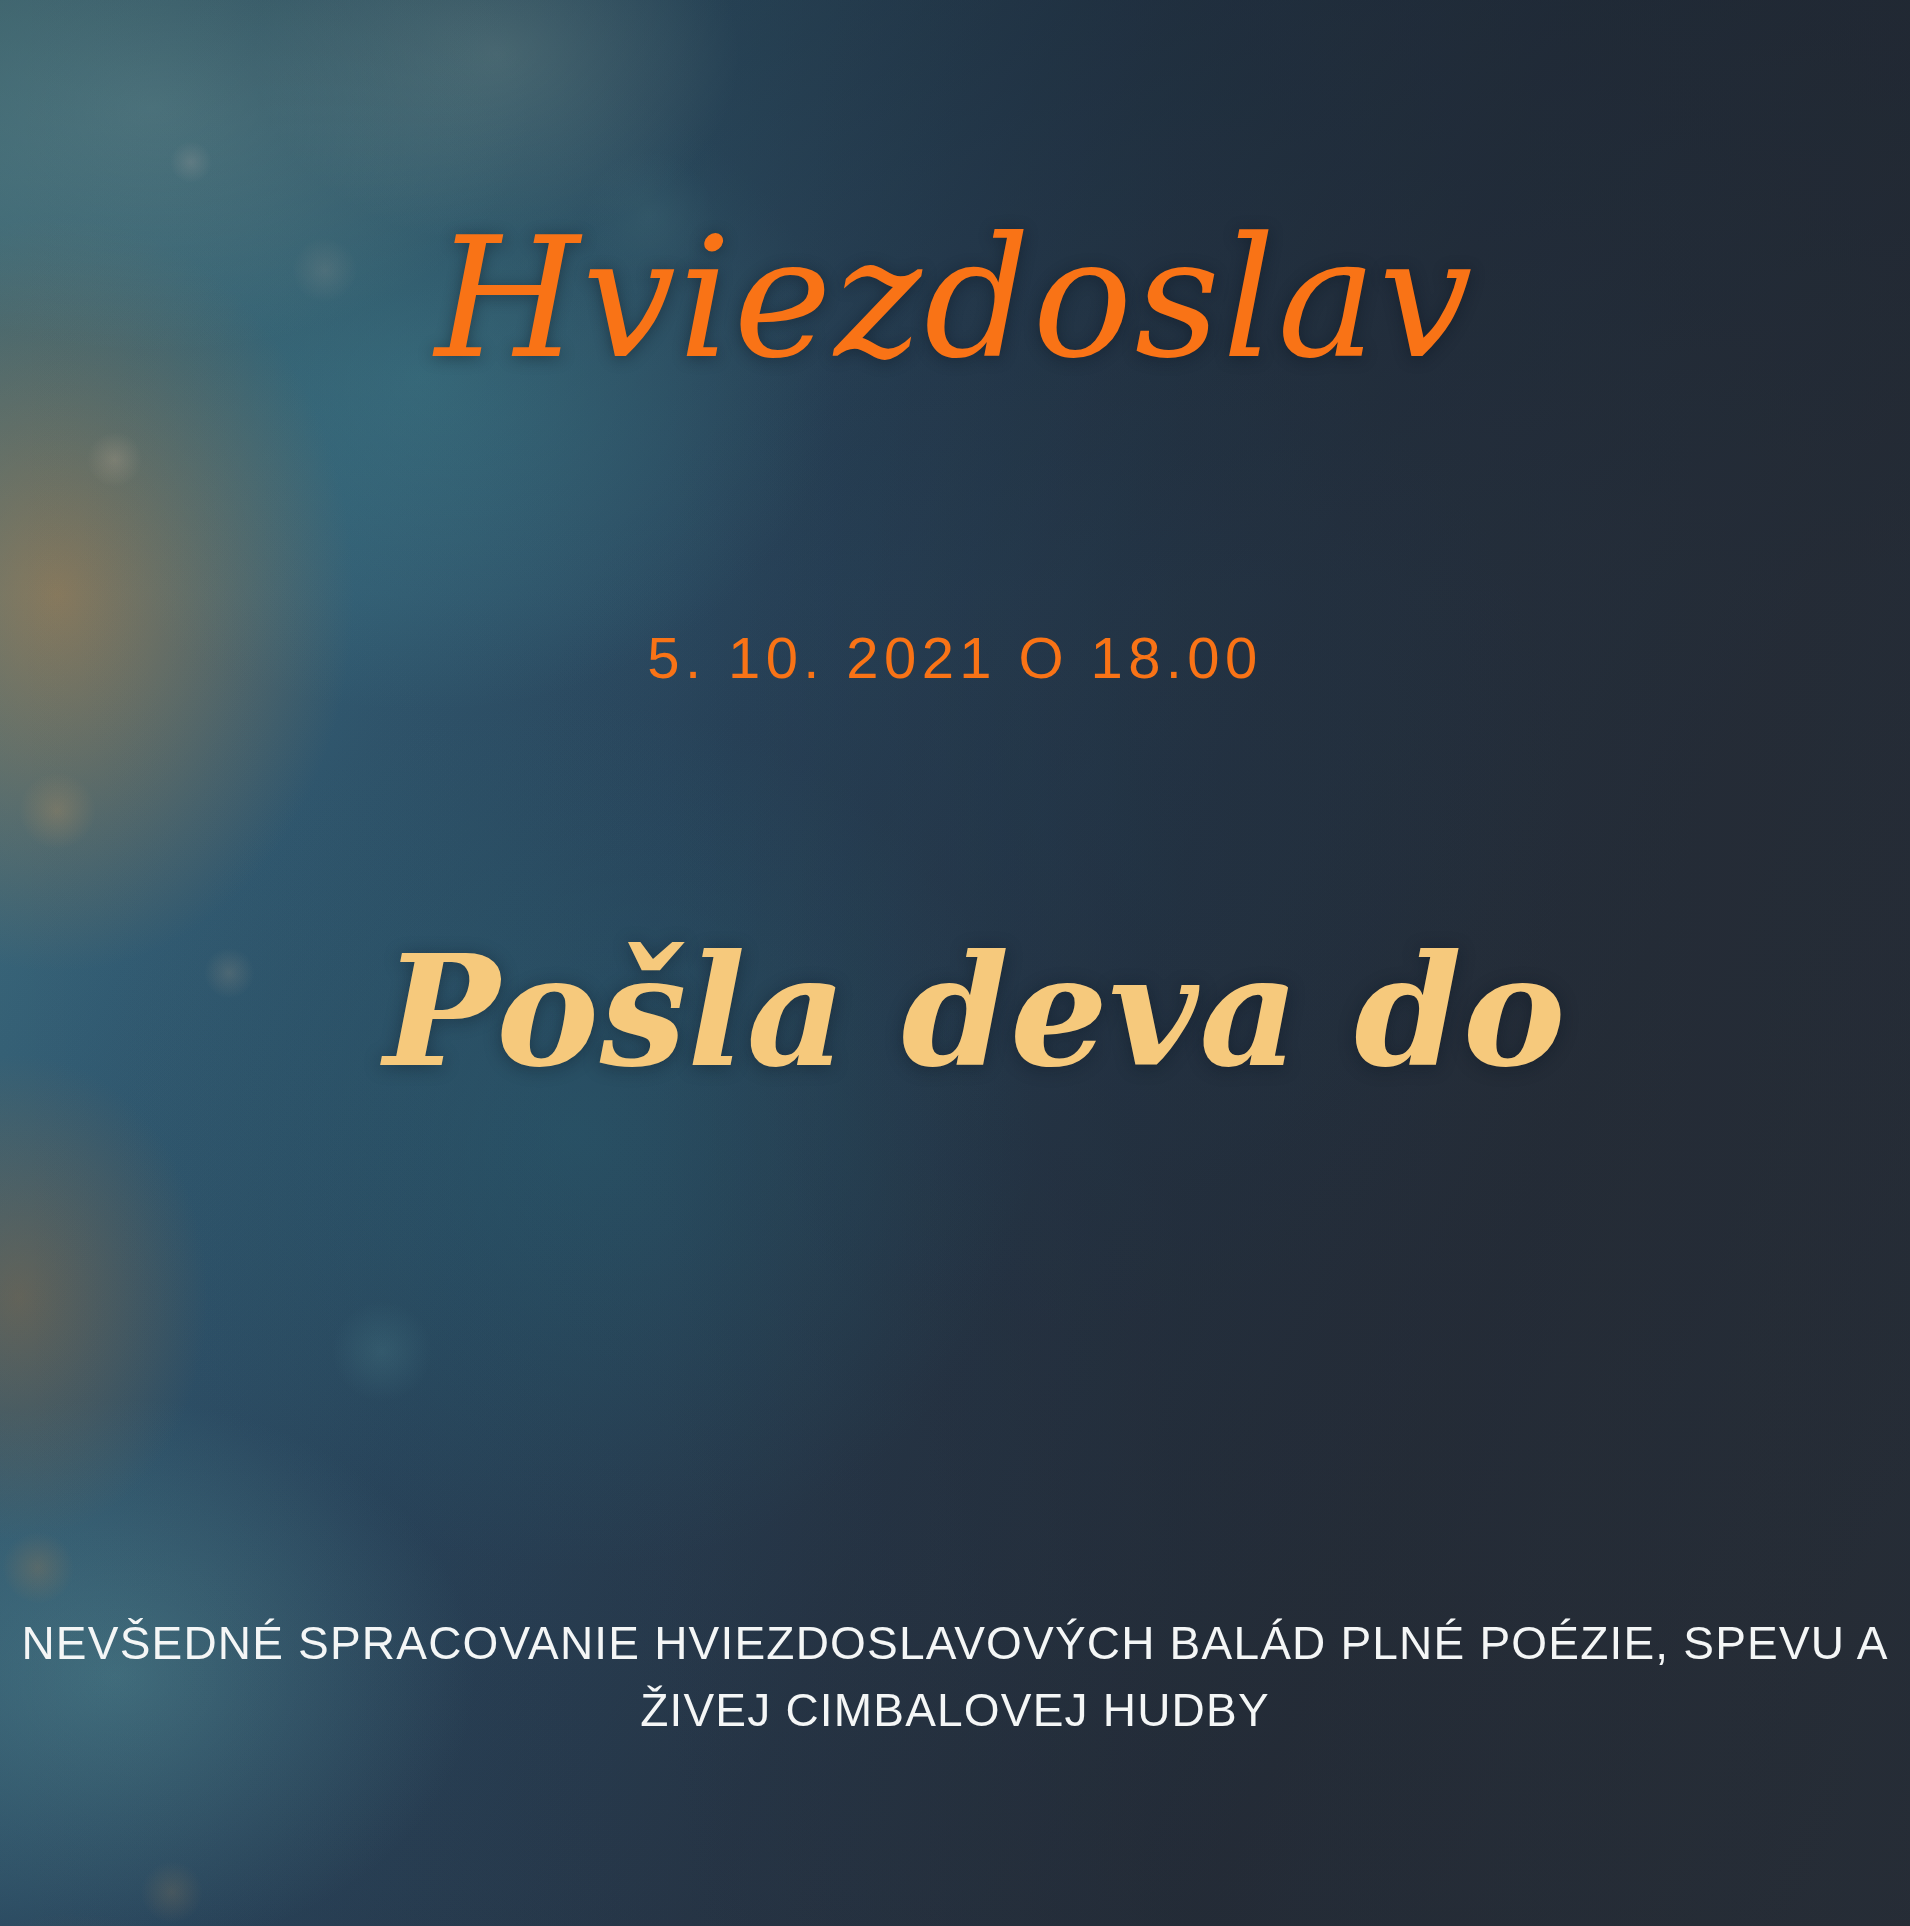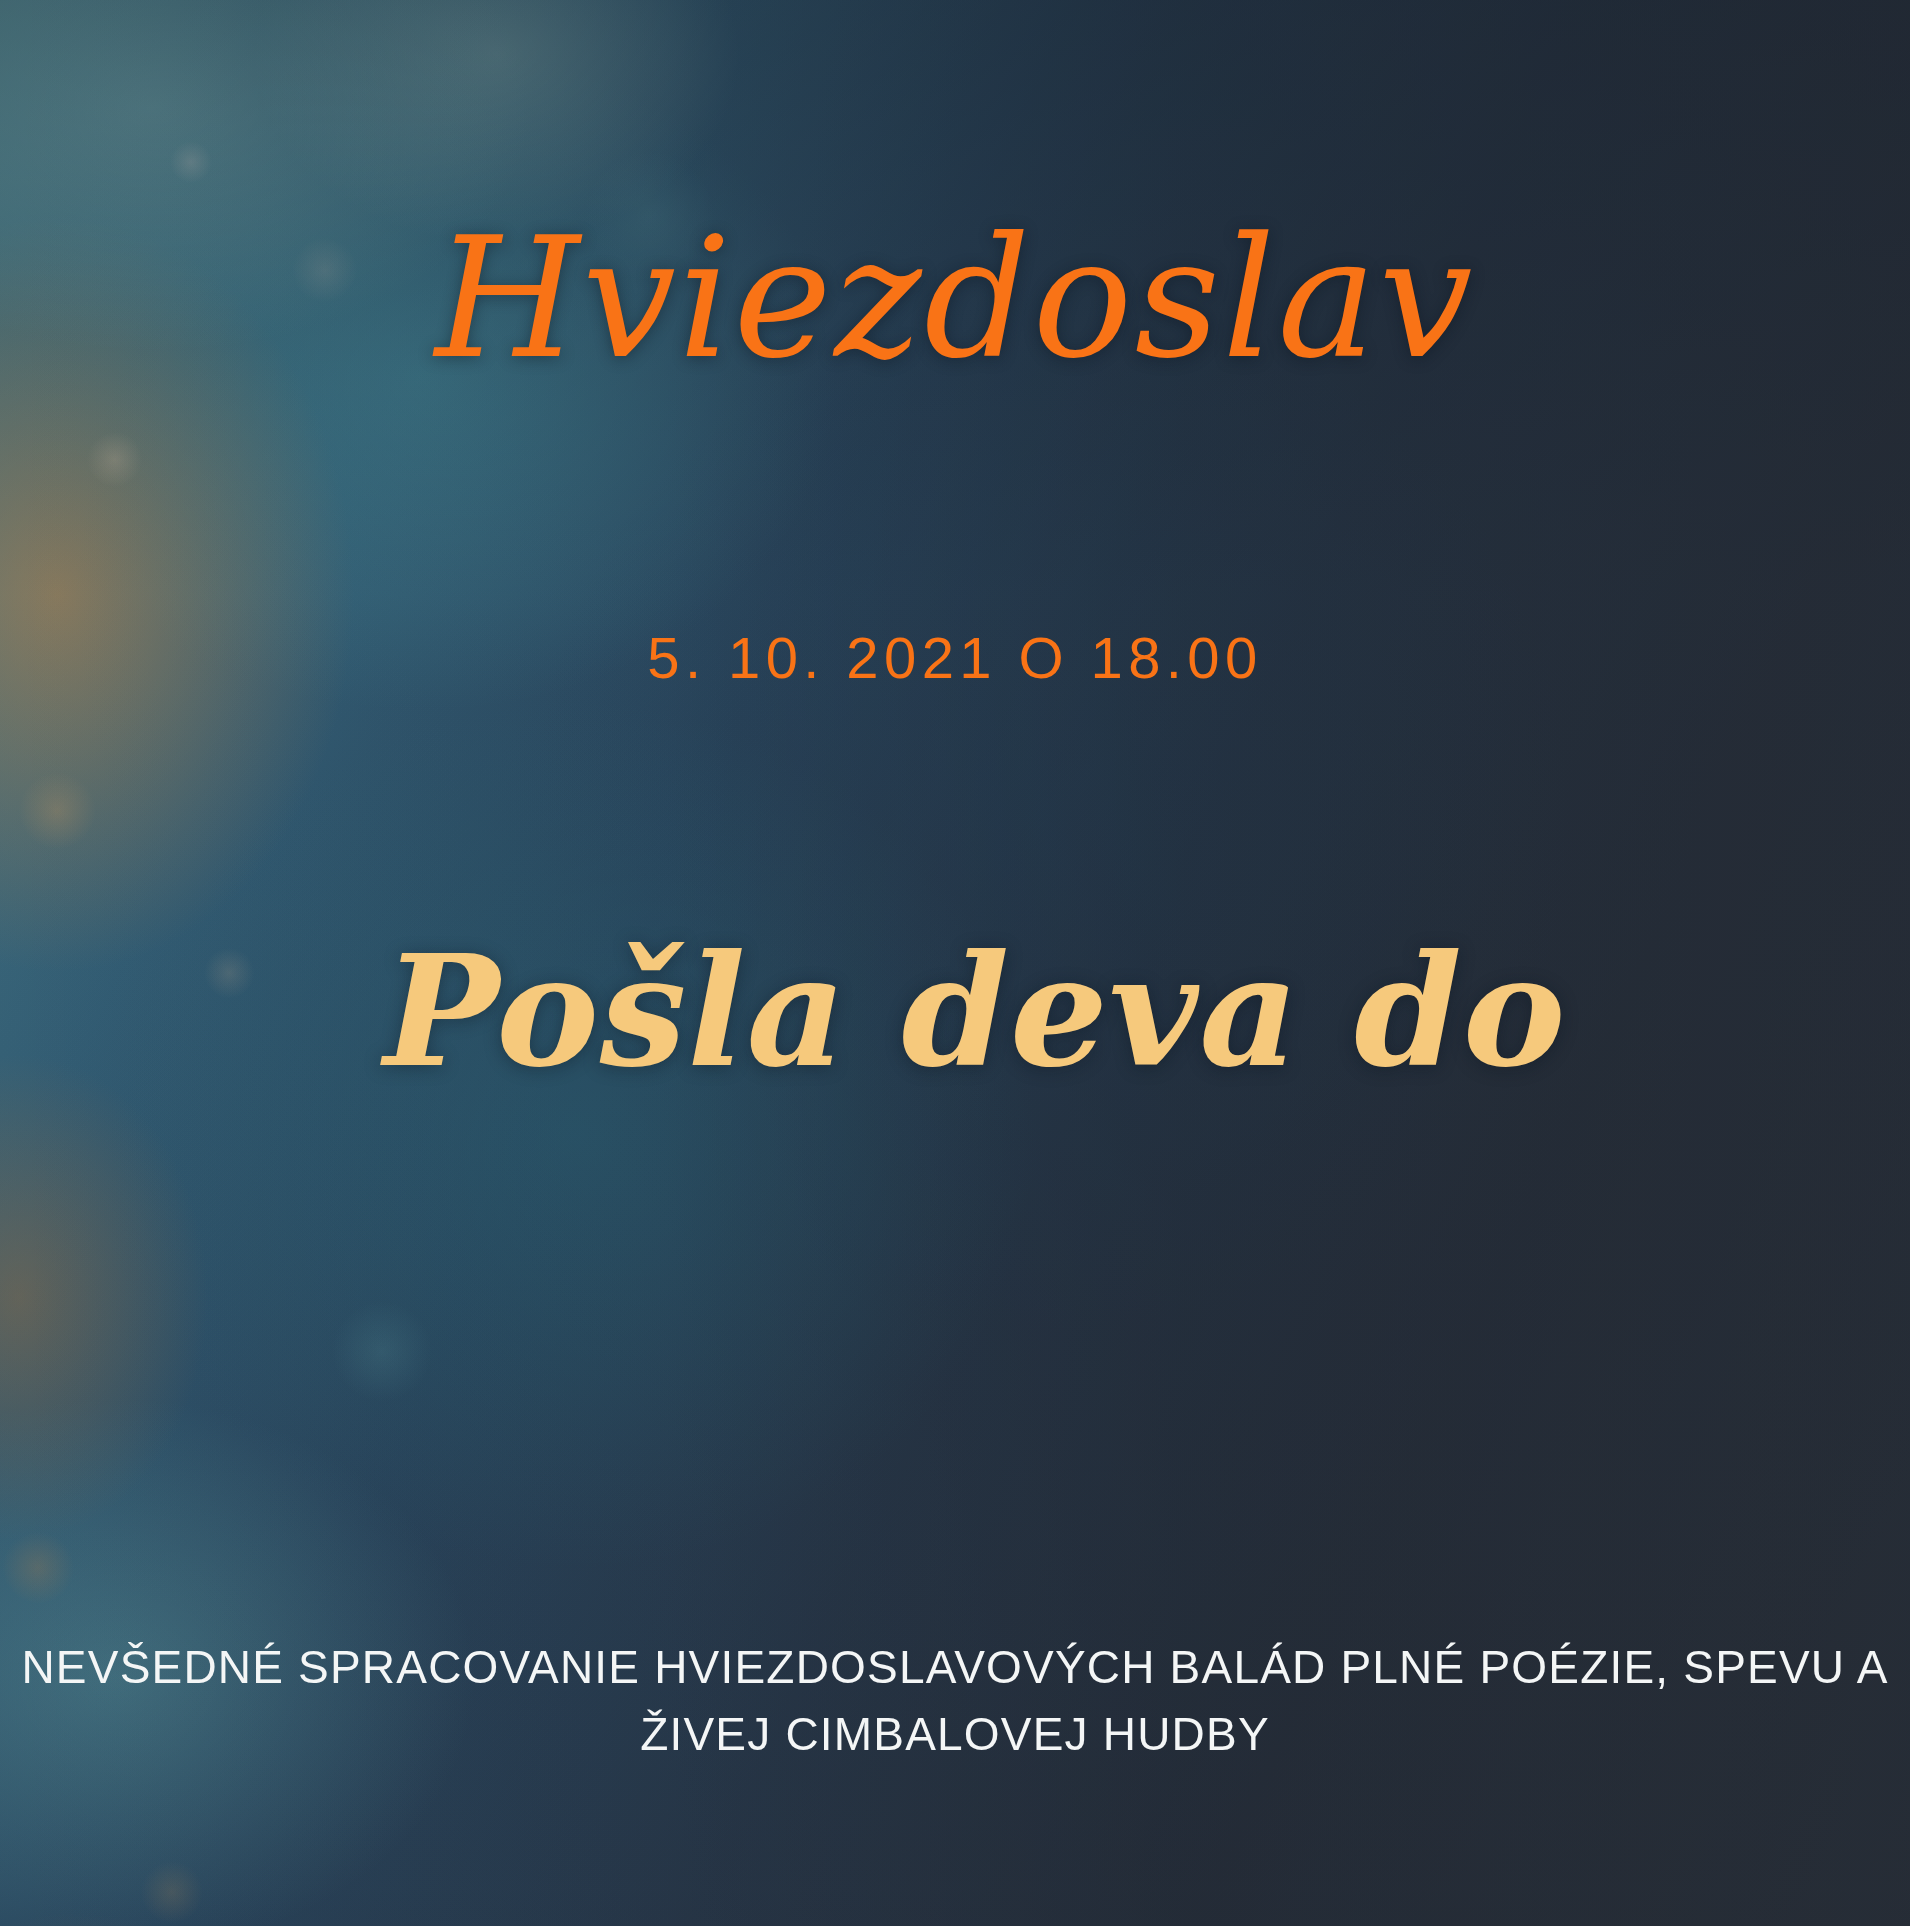--- a/index.html
+++ b/index.html
@@ -133,21 +133,20 @@
   .tagline {
     position: absolute;
     top: 1610px;
     left: 0;
     width: 100%;
     font-size: 46px;
     font-weight: 500;
     letter-spacing: 1.2px;
     line-height: 1.45;
     color: #f4f6f6;
-    margin-top: 24px;
   }
 </style>
 </head>
 <body>
 
 <div id="poster">
 
   <div class="bg"></div>
   <div class="bg-speckle"></div>
   <div class="bg-shade"></div>

